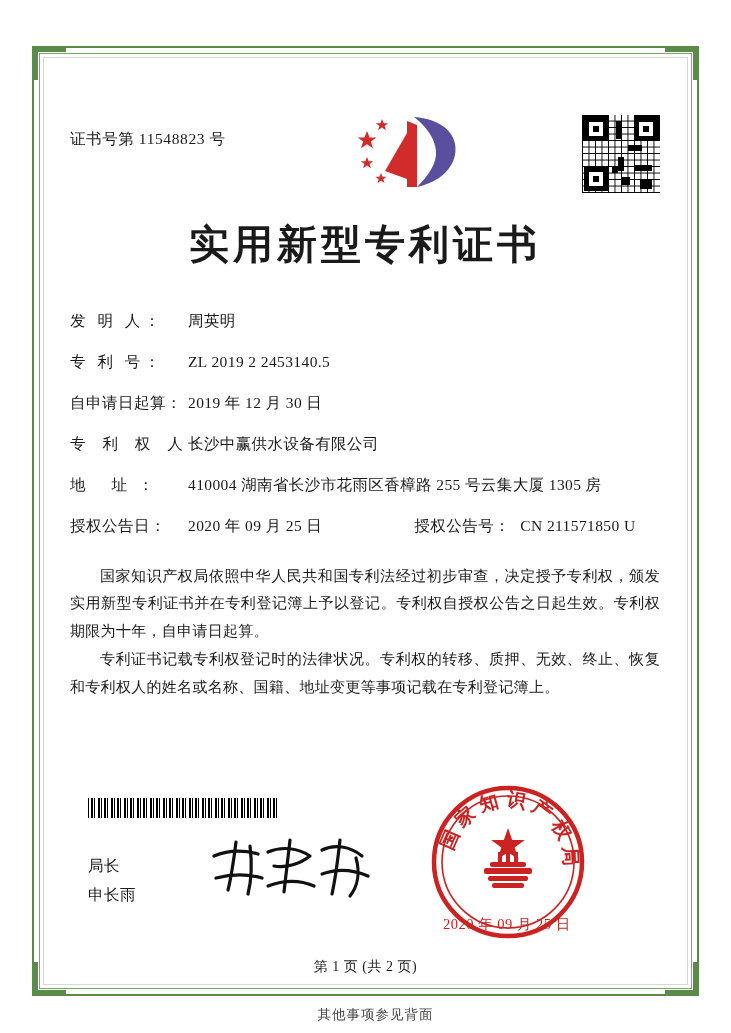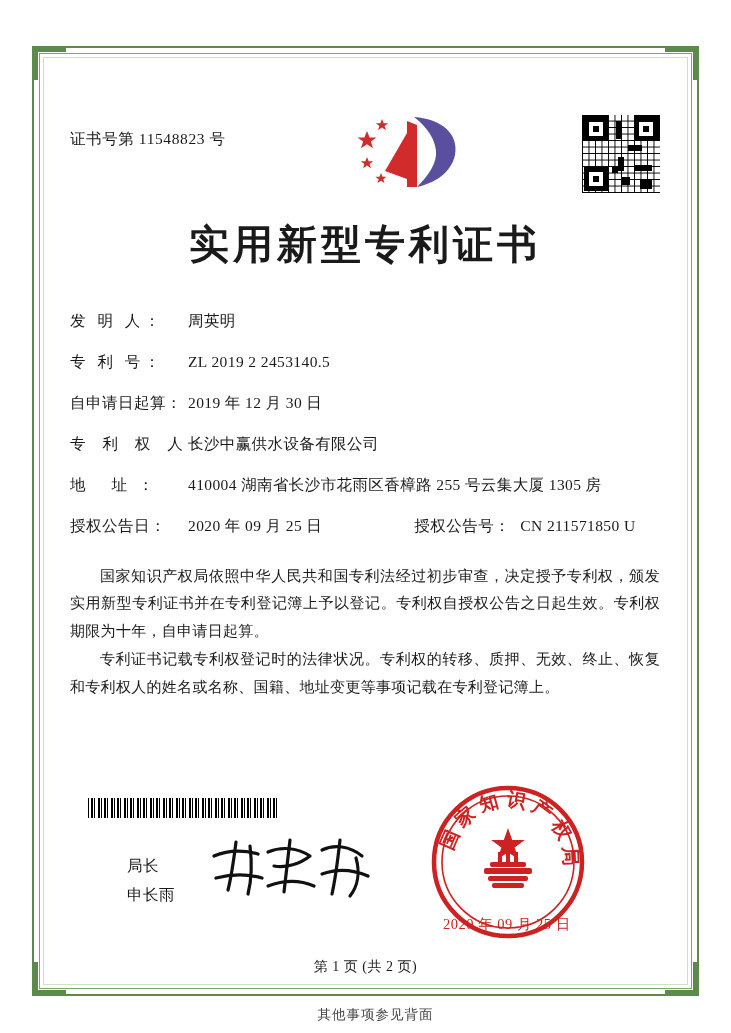--- a/index.html
+++ b/index.html
@@ -193,21 +193,20 @@
   .sig-block {
     position: absolute;
     left: 88px; top: 840px;
     width: 330px;
     font-size: 15.5px;
   }
   .sig-labels {
     float: left;
     line-height: 1.85;
     letter-spacing: 0.5px;
-    margin-left: 39px;
   }
   .signature {
     position: absolute;
     left: 118px; top: -18px;
     width: 180px; height: 70px;
   }
   .signature svg { display: block; }
 
   
   .seal {

